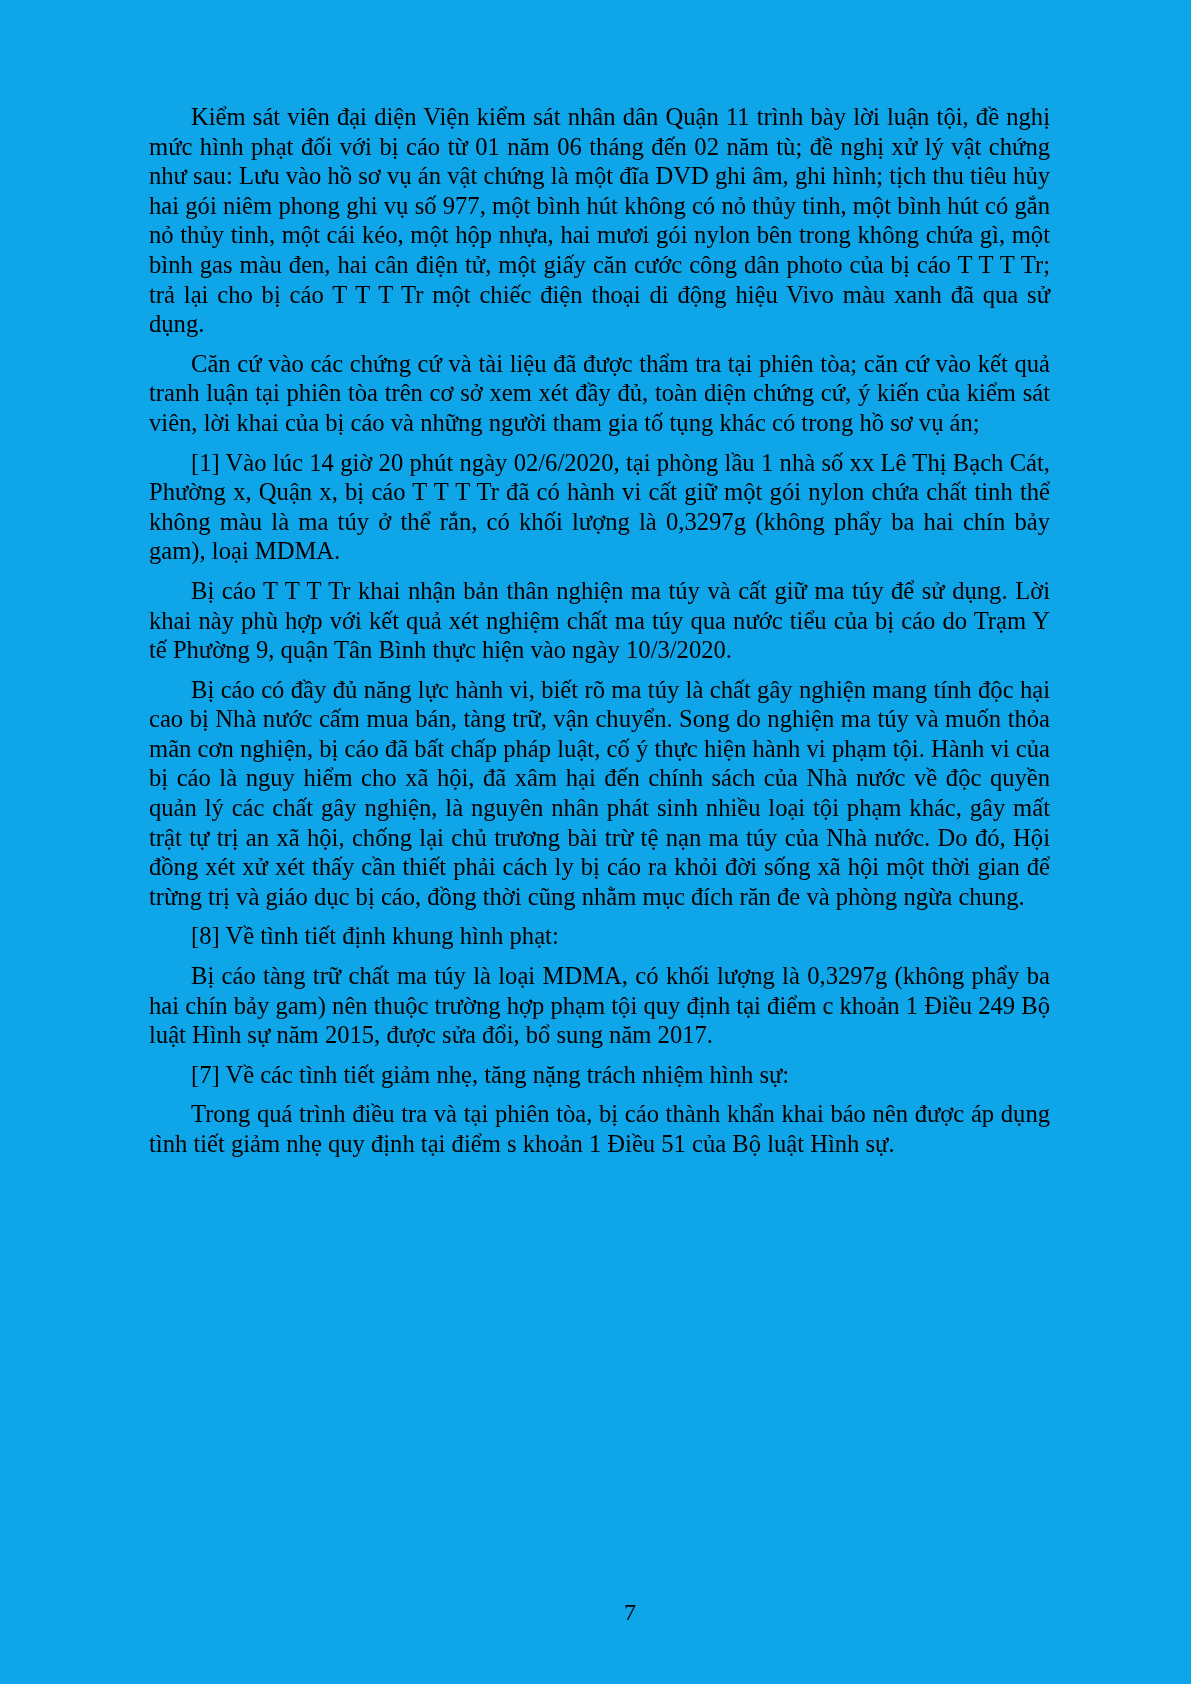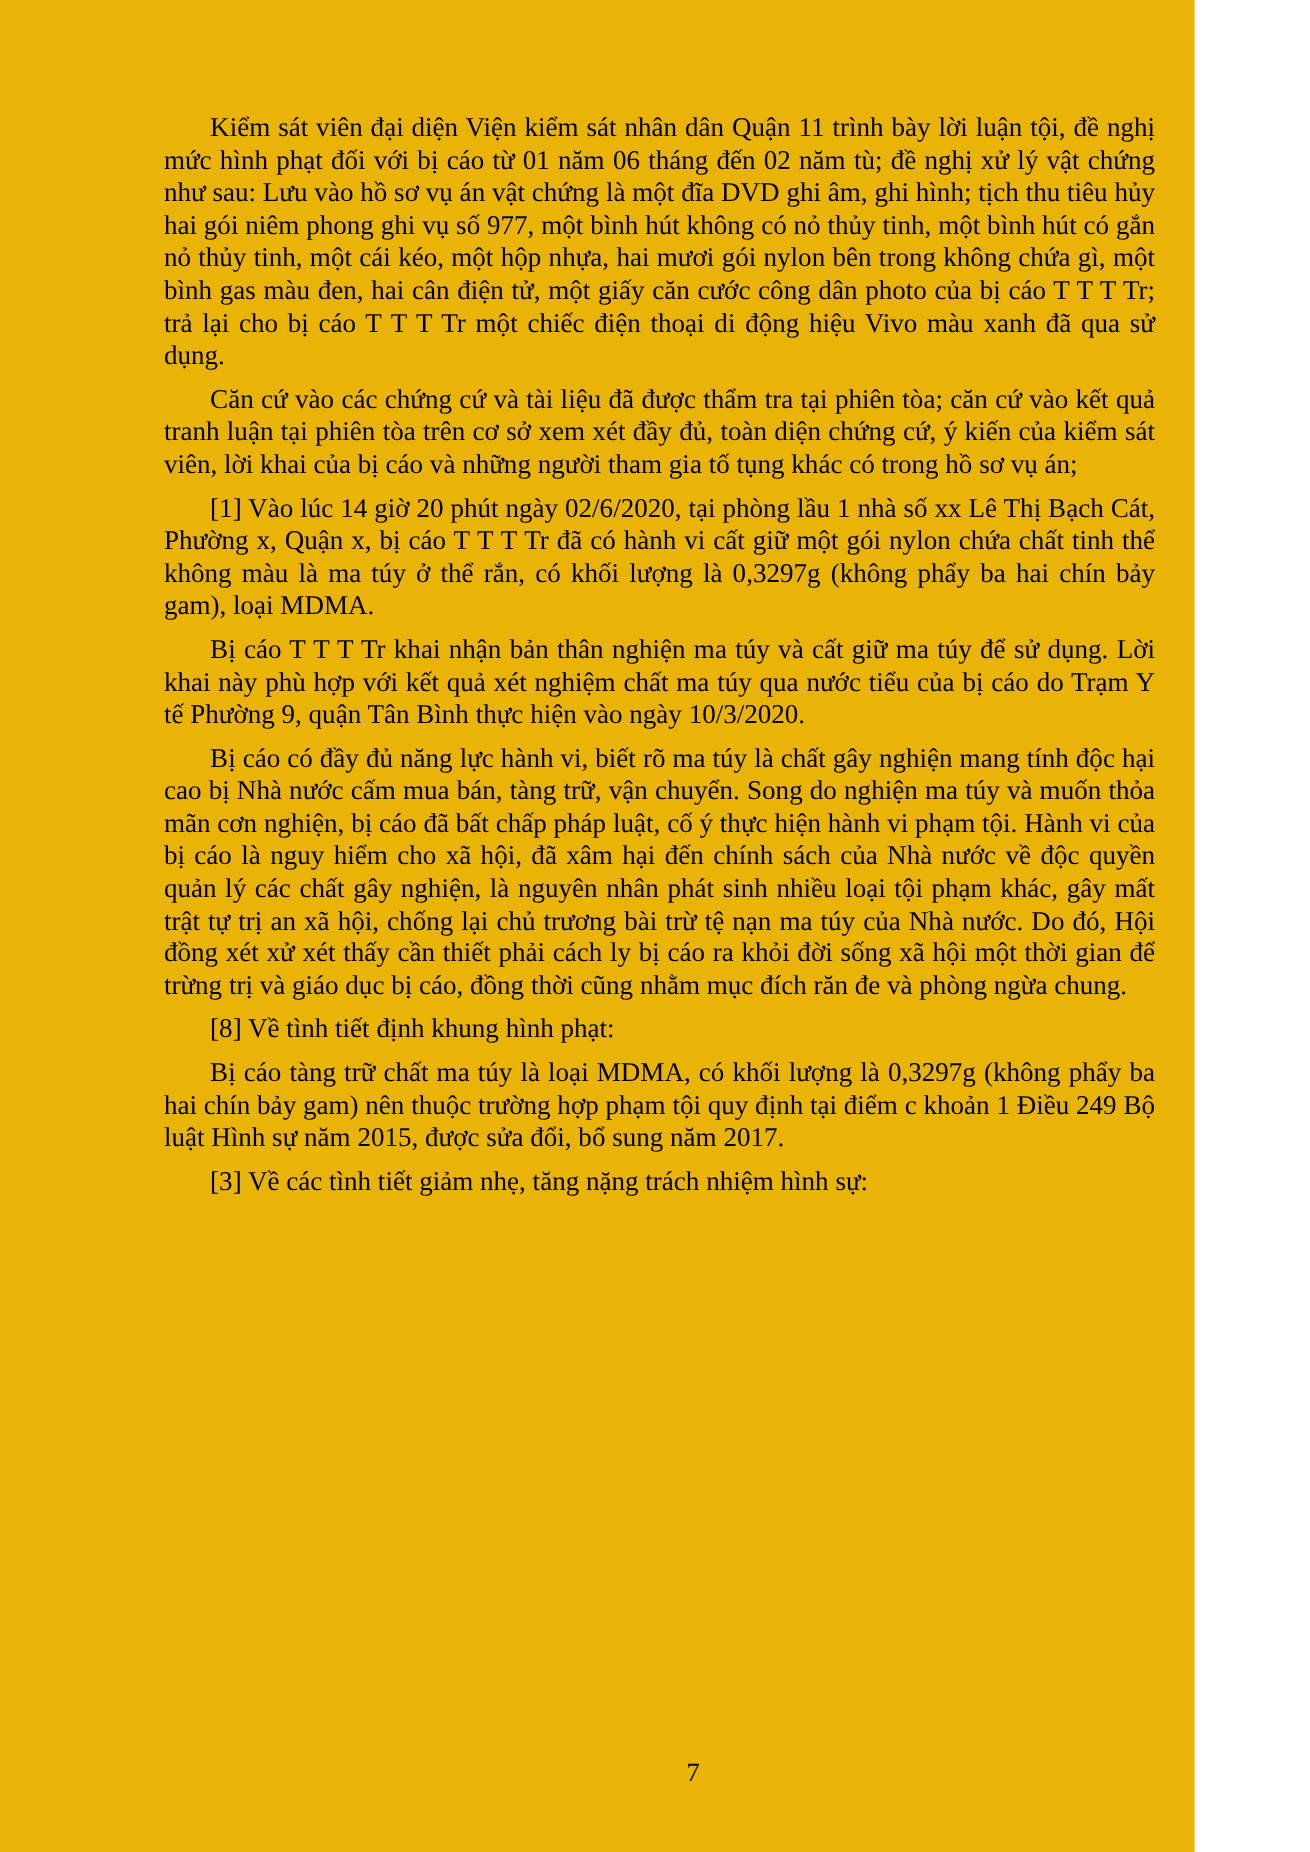--- a/index.html
+++ b/index.html
@@ -3,23 +3,23 @@
 <meta charset="utf-8">
 <title>Trang 7</title>
 <style>
   html, body {
     margin: 0;
     padding: 0;
     background: #ffffff;
   }
   .page {
     position: relative;
-    width: 1086px;
+    width: 1191px;
     height: 1684px;
-    background: #eab308;
+    background: #0ea5e9;
     color: #000000;
     font-family: "Liberation Serif", "DejaVu Serif", serif;
     overflow: hidden;
   }
   .text-block {
     position: absolute;
     left: 149px;
     top: 102px;
     width: 901px;
     font-size: 24.6px;
@@ -52,18 +52,19 @@
 
 <div class="page">
   <main class="text-block">
     <p class="para">Kiểm sát viên đại diện Viện kiểm sát nhân dân Quận 11 trình bày lời luận tội, đề nghị mức hình phạt đối với bị cáo từ 01 năm 06 tháng đến 02 năm tù; đề nghị xử lý vật chứng như sau: Lưu vào hồ sơ vụ án vật chứng là một đĩa DVD ghi âm, ghi hình; tịch thu tiêu hủy hai gói niêm phong ghi vụ số 977, một bình hút không có nỏ thủy tinh, một bình hút có gắn nỏ thủy tinh, một cái kéo, một hộp nhựa, hai mươi gói nylon bên trong không chứa gì, một bình gas màu đen, hai cân điện tử, một giấy căn cước công dân photo của bị cáo T T T Tr; trả lại cho bị cáo T T T Tr một chiếc điện thoại di động hiệu Vivo màu xanh đã qua sử dụng.</p>
     <p class="para">Căn cứ vào các chứng cứ và tài liệu đã được thẩm tra tại phiên tòa; căn cứ vào kết quả tranh luận tại phiên tòa trên cơ sở xem xét đầy đủ, toàn diện chứng cứ, ý kiến của kiểm sát viên, lời khai của bị cáo và những người tham gia tố tụng khác có trong hồ sơ vụ án;</p>
     <p class="para">[1] Vào lúc 14 giờ 20 phút ngày 02/6/2020, tại phòng lầu 1 nhà số xx Lê Thị Bạch Cát, Phường x, Quận x, bị cáo T T T Tr đã có hành vi cất giữ một gói nylon chứa chất tinh thể không màu là ma túy ở thể rắn, có khối lượng là 0,3297g (không phẩy ba hai chín bảy gam), loại MDMA.</p>
     <p class="para">Bị cáo T T T Tr khai nhận bản thân nghiện ma túy và cất giữ ma túy để sử dụng. Lời khai này phù hợp với kết quả xét nghiệm chất ma túy qua nước tiểu của bị cáo do Trạm Y tế Phường 9, quận Tân Bình thực hiện vào ngày 10/3/2020.</p>
     <p class="para">Bị cáo có đầy đủ năng lực hành vi, biết rõ ma túy là chất gây nghiện mang tính độc hại cao bị Nhà nước cấm mua bán, tàng trữ, vận chuyển. Song do nghiện ma túy và muốn thỏa mãn cơn nghiện, bị cáo đã bất chấp pháp luật, cố ý thực hiện hành vi phạm tội. Hành vi của bị cáo là nguy hiểm cho xã hội, đã xâm hại đến chính sách của Nhà nước về độc quyền quản lý các chất gây nghiện, là nguyên nhân phát sinh nhiều loại tội phạm khác, gây mất trật tự trị an xã hội, chống lại chủ trương bài trừ tệ nạn ma túy của Nhà nước. Do đó, Hội đồng xét xử xét thấy cần thiết phải cách ly bị cáo ra khỏi đời sống xã hội một thời gian để trừng trị và giáo dục bị cáo, đồng thời cũng nhằm mục đích răn đe và phòng ngừa chung.</p>
     <p class="para">[8] Về tình tiết định khung hình phạt:</p>
     <p class="para">Bị cáo tàng trữ chất ma túy là loại MDMA, có khối lượng là 0,3297g (không phẩy ba hai chín bảy gam) nên thuộc trường hợp phạm tội quy định tại điểm c khoản 1 Điều 249  Bộ luật Hình sự năm 2015, được sửa đổi, bổ sung năm 2017.</p>
-    <p class="para">[3] Về các tình tiết giảm nhẹ, tăng nặng trách nhiệm hình sự:</p>
+    <p class="para">[7] Về các tình tiết giảm nhẹ, tăng nặng trách nhiệm hình sự:</p>
+    <p class="para">Trong quá trình điều tra và tại phiên tòa, bị cáo thành khẩn khai báo nên được áp dụng tình tiết giảm nhẹ quy định tại điểm s khoản 1 Điều 51 của Bộ luật Hình sự.</p>
   </main>
   <footer class="footer">
     <span>7</span>
   </footer>
 </div>
 
 </body></html>

